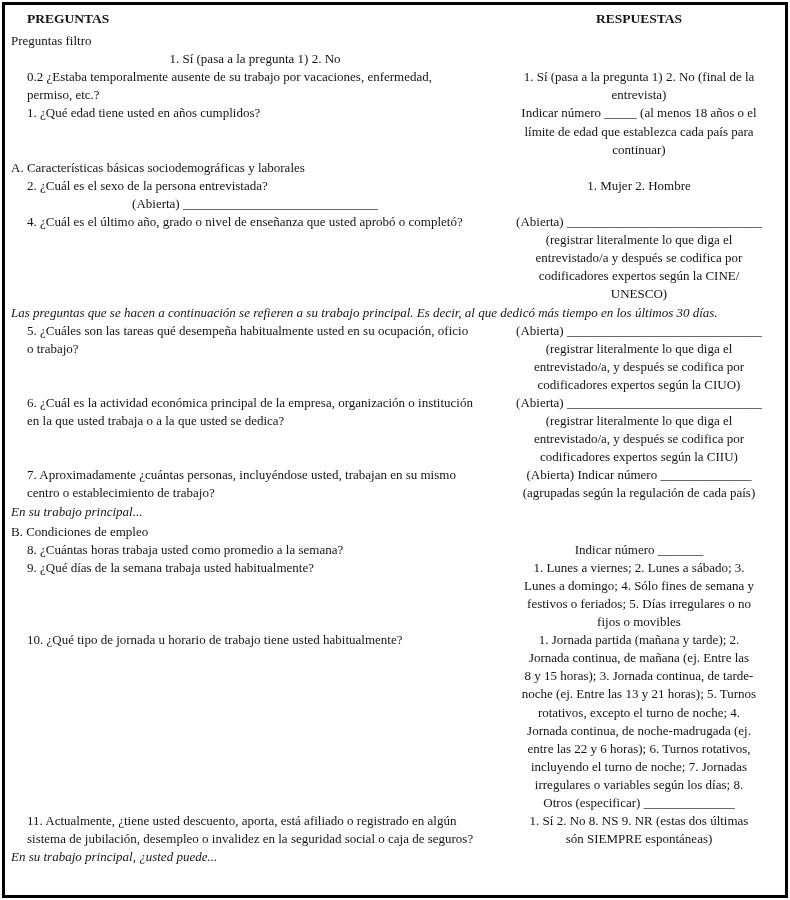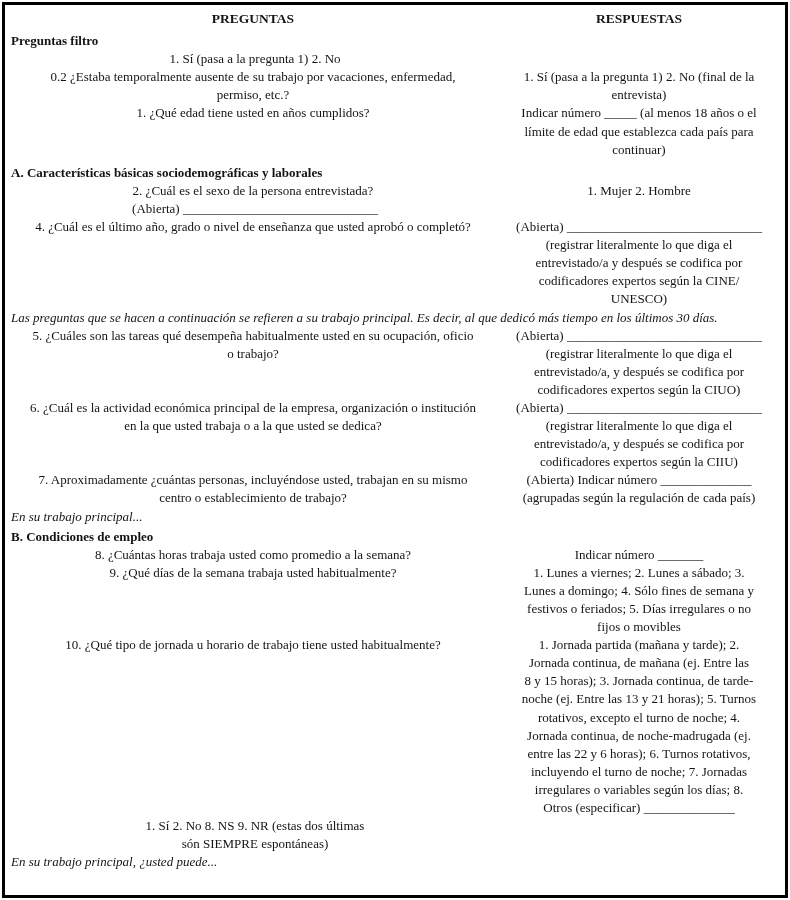--- a/index.html
+++ b/index.html
@@ -25,32 +25,33 @@
     font-size: 13px;
     line-height: 18.1px;
   }
   .row {
     display: grid;
     grid-template-columns: 1fr 280px;
   }
   .q {
     white-space: pre-line;
     padding-right: 4px;
-    text-align: center;
+    text-align: left;
+    margin-left: 16px;
   }
   .a {
     white-space: pre-line;
     text-align: center;
   }
   .head { margin-bottom: 4px; }
   .th { font-weight: bold; font-size: 13.5px; }
   .full { display: block; }
-  .section { font-weight: bold; }
+  .section { font-weight: normal; }
   .note { font-style: italic; }
-  .gap-a { margin-top: 5px; }
+  .gap-a { }
   .gap-b { margin-top: 2px; }
 </style>
 </head>
 <body>
 
 <div class="sheet">
 
   <div class="row head">
     <div class="q th">PREGUNTAS</div>
     <div class="a th">RESPUESTAS</div>
@@ -149,19 +150,21 @@
 noche (ej. Entre las 13 y 21 horas); 5. Turnos
 rotativos, excepto el turno de noche; 4.
 Jornada continua, de noche-madrugada (ej.
 entre las 22 y 6 horas); 6. Turnos rotativos,
 incluyendo el turno de noche; 7. Jornadas
 irregulares o variables según los días; 8.
 Otros (especificar) ______________</div>
   </div>
 
   <div class="row">
+    <div class="q">11. Actualmente, ¿tiene usted descuento, aporta, está afiliado o registrado en algún
+sistema de jubilación, desempleo o invalidez en la seguridad social o caja de seguros?</div>
     <div class="a">1. Sí 2. No 8. NS 9. NR (estas dos últimas
 són SIEMPRE espontáneas)</div>
   </div>
 
   <div class="full note">En su trabajo principal, ¿usted puede...</div>
 
 </div>
 
 </body></html>

